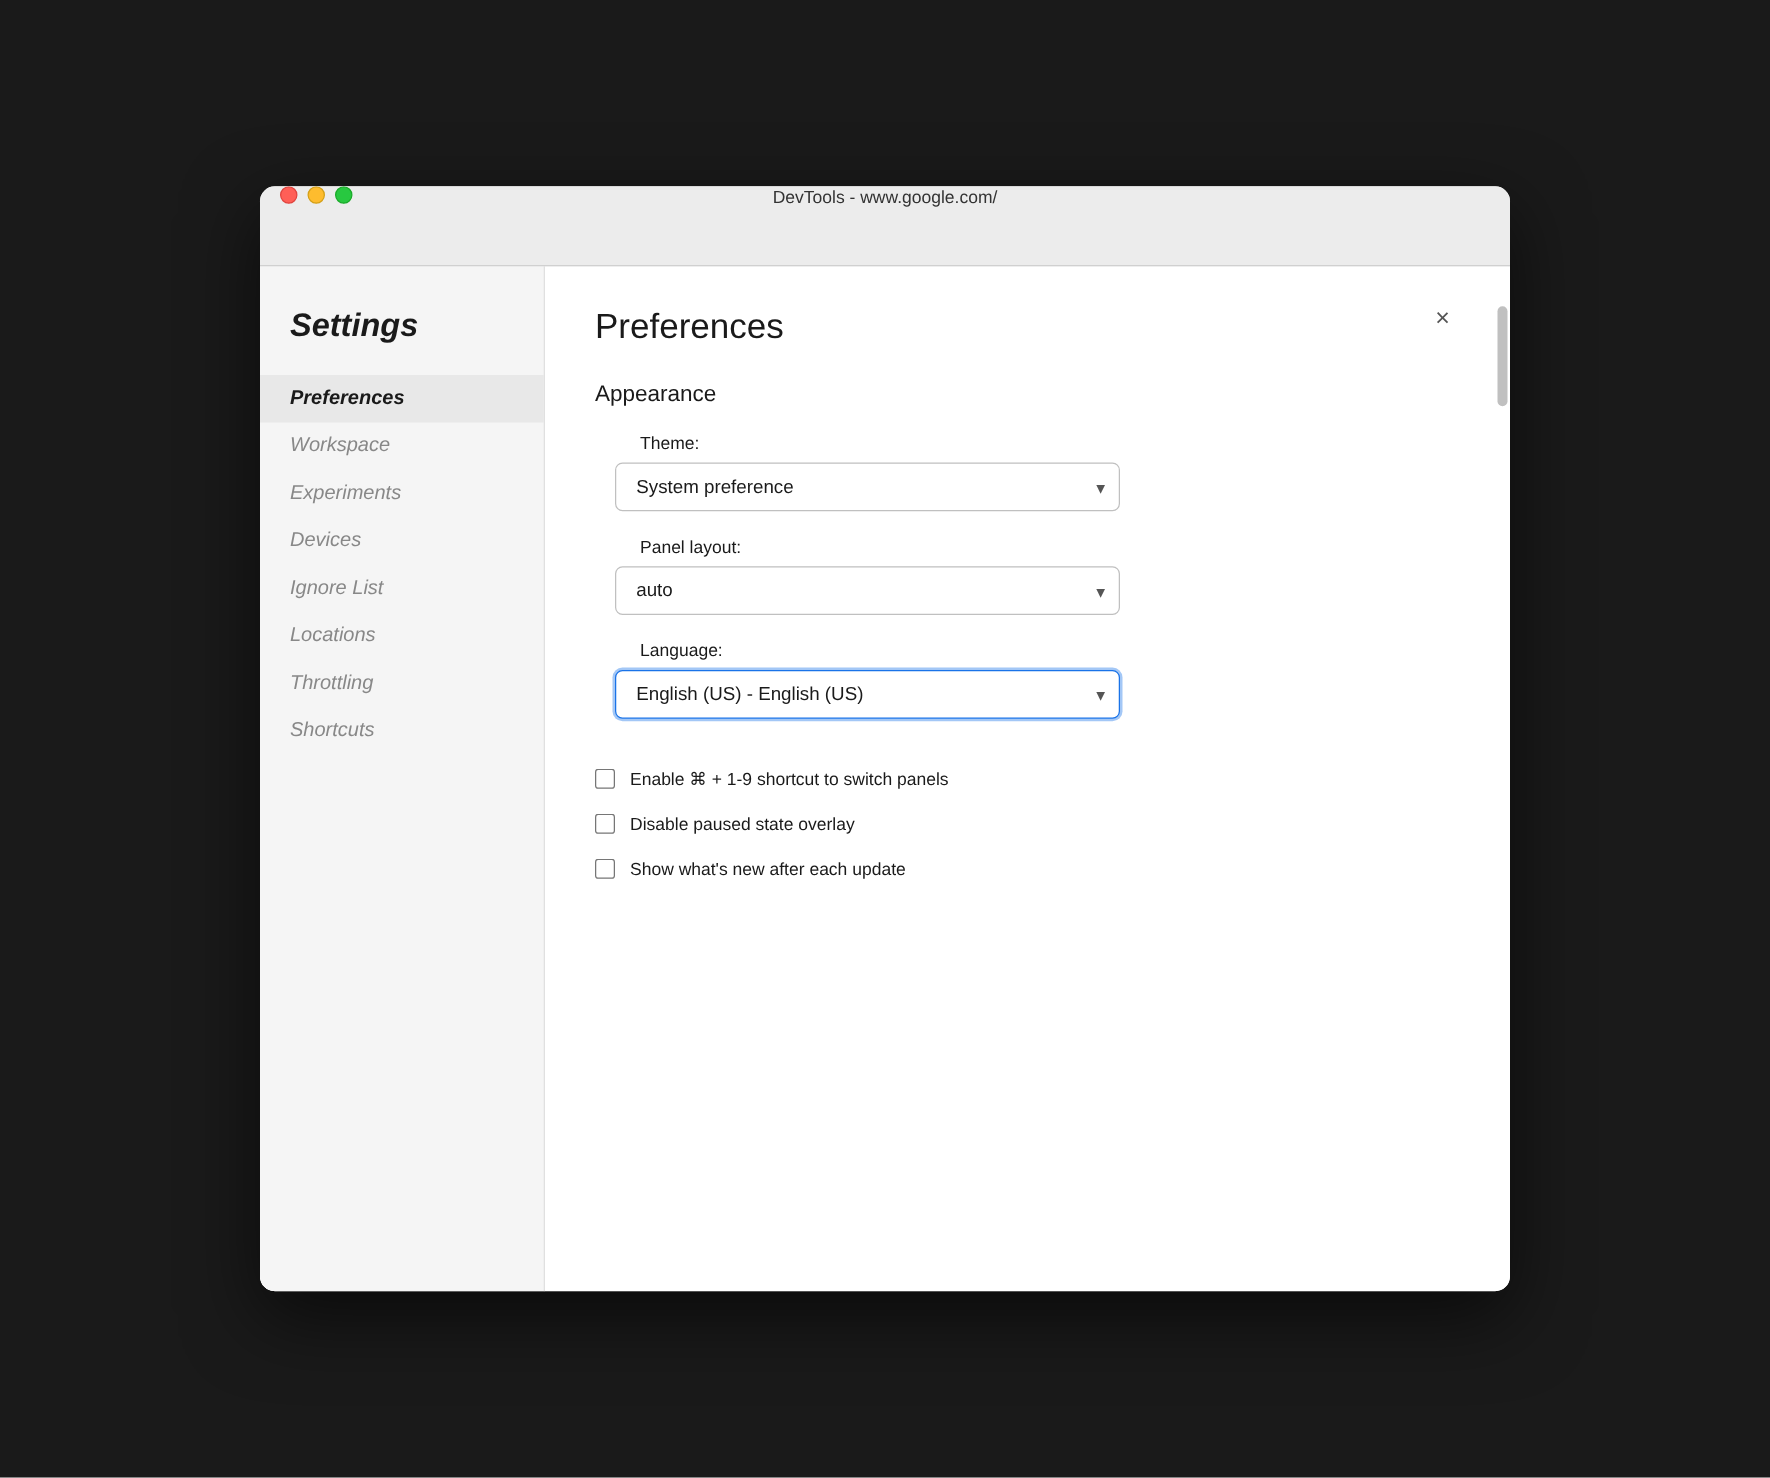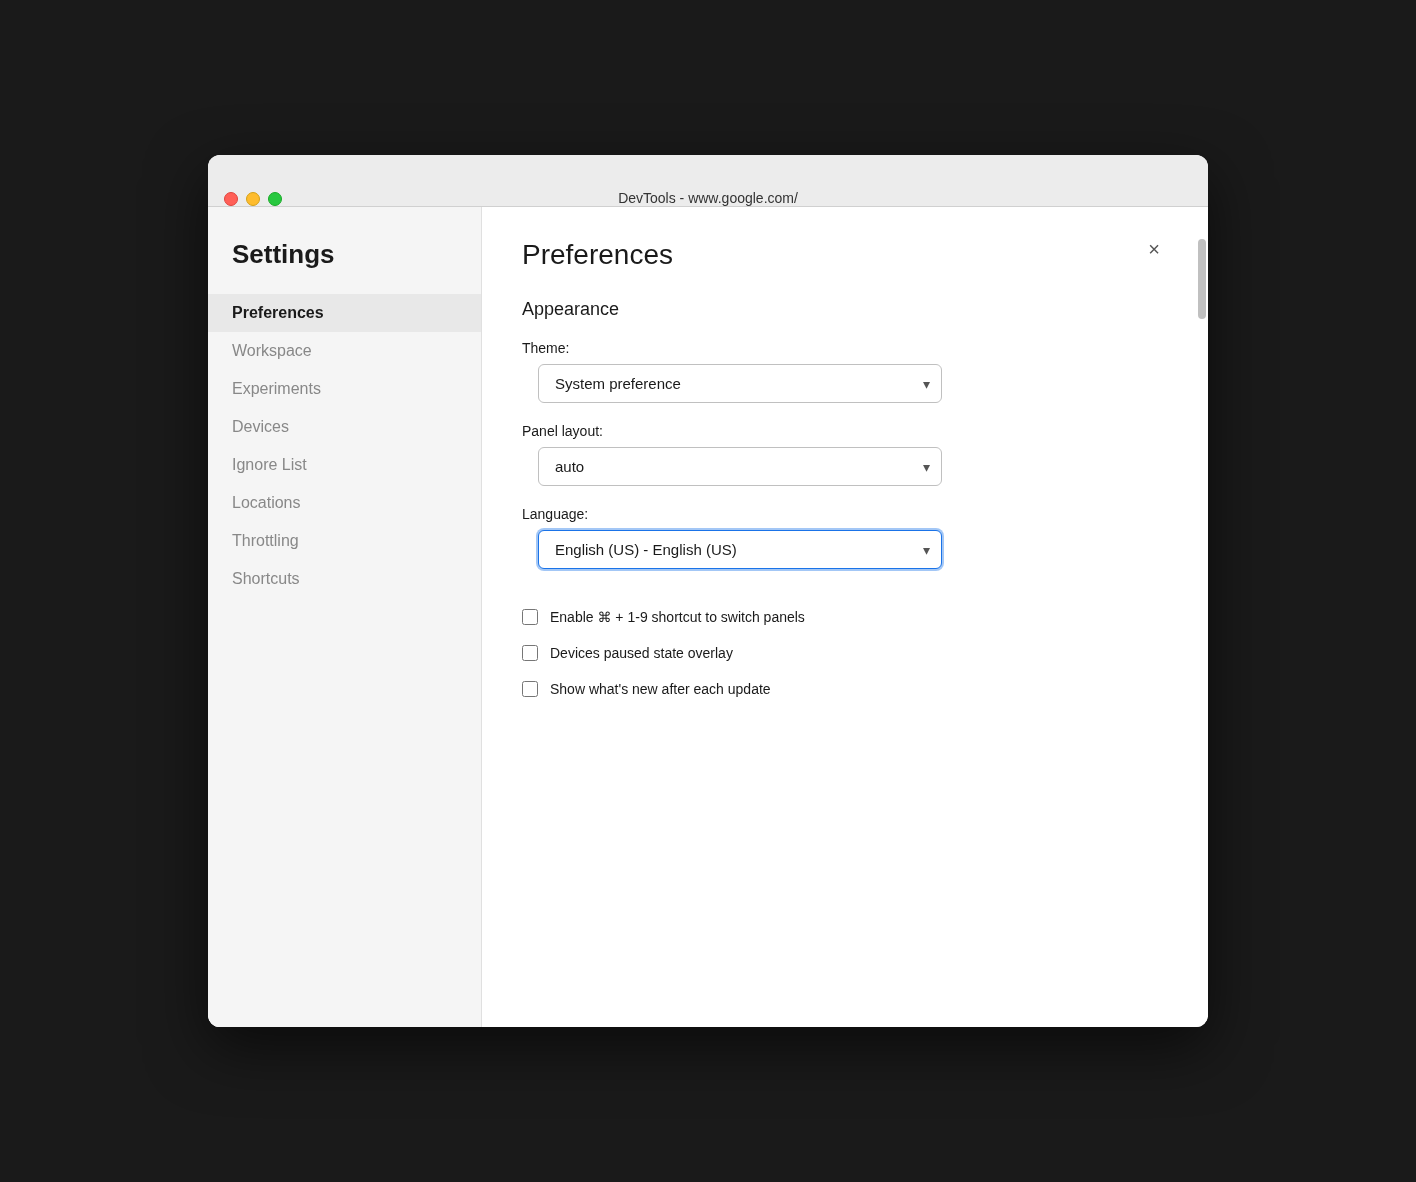--- a/index.html
+++ b/index.html
@@ -20,23 +20,23 @@
     .window {
       width: 1000px;
       background: #f5f5f5;
       border-radius: 12px;
       overflow: hidden;
       box-shadow: 0 20px 60px rgba(0,0,0,0.6);
     }
 
     .titlebar {
       background: #ececec;
-      height: 52px;
-      display: flex;
-      align-items: flex-end;
+      height: 64px;
+      display: flex;
+      align-items: flex-start;
       padding: 0 16px;
       border-bottom: 1px solid #d0d0d0;
       position: relative;
     }
 
     .traffic-lights {
       display: flex;
       gap: 8px;
       align-items: center;
     }
@@ -61,25 +61,26 @@
       color: #333;
     }
 
     .content {
       display: flex;
       height: 820px;
       background: #ffffff;
     }
 
     .sidebar {
-      width: 274px;
+      width: 228px;
       background: #f5f5f5;
       padding: 32px 0 18px 0;
       flex-shrink: 0;
       border-right: 1px solid #e0e0e0;
+      font-style: italic;
     }
 
     .sidebar-title {
       font-size: 26px;
       font-weight: 600;
       color: #1a1a1a;
       padding: 0 24px 24px 24px;
     }
 
     .sidebar-item {
@@ -139,20 +140,21 @@
 
     .field-group {
       margin-bottom: 20px;
     }
 
     .field-label {
       font-size: 14px;
       color: #1a1a1a;
       margin-bottom: 8px;
       display: block;
+      margin-left: 36px;
     }
 
     .select-wrapper {
       position: relative;
       width: 420px;
       padding-left: 16px;
     }
 
     .select-wrapper select {
       width: 100%;
@@ -314,21 +316,21 @@
         </div>
       </div>
 
       <div class="checkbox-group">
         <label class="checkbox-item">
           <input type="checkbox" style="">
           <span>Enable ⌘ + 1-9 shortcut to switch panels</span>
         </label>
         <label class="checkbox-item">
           <input type="checkbox" style="">
-          <span>Devices paused state overlay</span>
+          <span>Disable paused state overlay</span>
         </label>
         <label class="checkbox-item">
           <input type="checkbox" style="">
           <span>Show what's new after each update</span>
         </label>
       </div>
 
       <div class="scrollbar">
         <div class="scrollbar-thumb"></div>
       </div>

